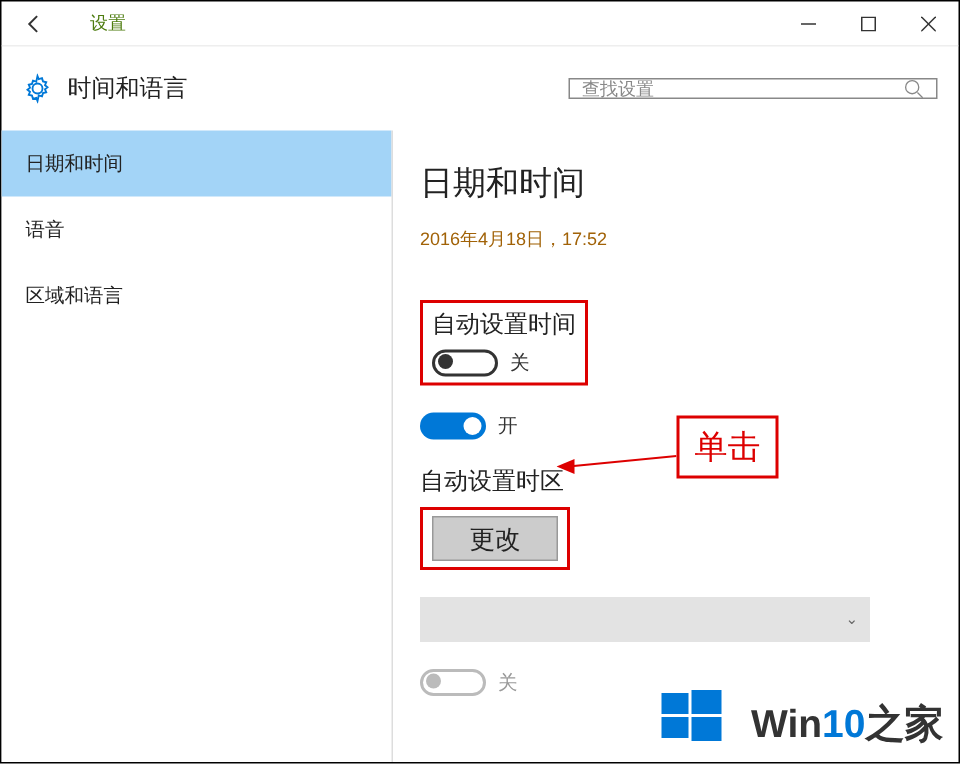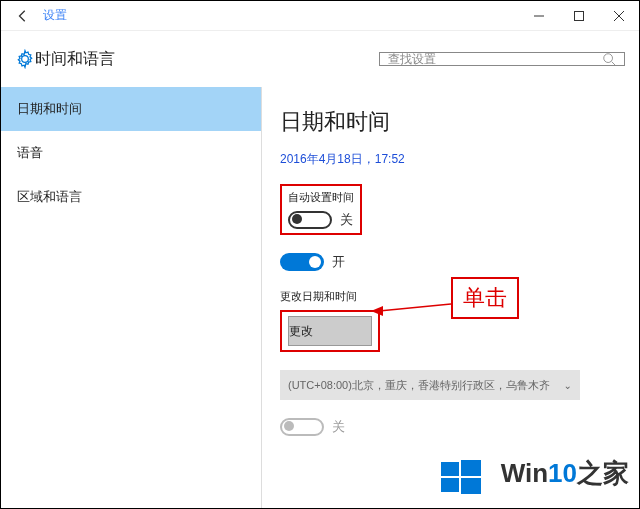--- a/index.html
+++ b/index.html
@@ -1,53 +1,53 @@
 <!DOCTYPE html>
 <html><head>
 <meta charset="utf-8">
 <style>
 *{box-sizing:border-box;margin:0;padding:0;font-family:"Microsoft YaHei","Segoe UI",sans-serif}
 body{width:640px;height:509px;background:#fff;border:1px solid #000;position:relative;overflow:hidden}
 .titlebar{height:30px;display:flex;align-items:center;padding:0 0 0 8px;border-bottom:1px solid #eee}
 .back-btn{width:28px;height:28px;display:flex;align-items:center;justify-content:center;font-size:16px;color:#444}
-.win-title{font-size:12px;margin-left:6px;color:#3b82f6}
+.win-title{font-size:12px;margin-left:23px;color:#4d7c0f}
 .win-controls{margin-left:auto;display:flex}
 .win-controls>div{width:40px;height:30px;display:flex;align-items:center;justify-content:center;font-size:13px;color:#333}
-.header{height:56px;display:flex;align-items:center;padding:0 14px;}
+.header{height:56px;display:flex;align-items:center;padding:0 14px;gap:10px}
 .gear{width:20px;height:20px;display:flex;align-items:center;justify-content:center;color:#0078d7}
 .header-title{font-size:16px;color:#222}
 .search{margin-left:auto;width:246px;height:14px;border:1px solid #888;display:flex;align-items:center;padding:0 8px;color:#888;font-size:12px;background:#fff}
 .search span:first-child{flex:1}
 .body{display:flex;height:calc(100% - 86px)}
 .sidebar{width:260px;background:#fff}
 .side-item{height:44px;display:flex;align-items:center;padding:0 16px;font-size:13px;color:#222}
 .side-item.selected{background:#a3d4f7}
 .content{flex:1;border-left:1px solid #ddd;padding:20px 18px 0 18px;overflow:hidden;position:relative}
 .h1{font-size:22px;font-weight:300;color:#222;margin-bottom:14px}
-.datetime{font-size:12px;color:#1d4ed8;margin-bottom:16px}
-.label{font-size:11px;color:#222;margin-bottom:6px}
+.datetime{font-size:12px;color:#a16207;margin-bottom:32px}
+.label{font-size:16px;color:#222;margin-bottom:6px}
 .label.disabled{color:#9a9a9a}
 .group{margin-bottom:18px}
 .toggle-row{display:flex;align-items:center;gap:8px}
 .toggle{width:44px;height:18px;border-radius:10px;position:relative}
 .toggle.off{border:2px solid #333;background:#fff}
 .toggle.off .knob{width:10px;height:10px;border-radius:50%;background:#333;position:absolute;top:1px;left:2px}
 .toggle.on{background:#0078d7}
 .toggle.on .knob{width:12px;height:12px;border-radius:50%;background:#fff;position:absolute;top:3px;right:3px}
 .toggle.disabled{border:2px solid #bbb;background:#fff}
 .toggle.disabled .knob{width:10px;height:10px;border-radius:50%;background:#bbb;position:absolute;top:1px;left:2px}
 .toggle-text{font-size:13px;color:#333}
 .toggle-text.disabled{color:#9a9a9a}
 .redbox{border:2px solid #d00;padding:4px 6px;display:inline-block}
-.change-btn{width:84px;height:30px;background:#ccc;border:1px solid #999;display:flex;align-items:center;font-size:12px;color:#222}
+.change-btn{width:84px;height:30px;background:#ccc;border:1px solid #999;display:flex;align-items:center;justify-content:center;font-size:17px;color:#222}
 .dropdown{width:300px;height:30px;background:#e3e3e3;display:flex;align-items:center;padding:0 8px;font-size:11px;color:#666}
 .dropdown .chev{margin-left:auto;font-size:10px;color:#666}
 .anno{position:absolute;border:2px solid #d00;color:#d00;font-size:22px;padding:4px 10px;background:transparent;left:450px;top:276px}
 .arrow{position:absolute;left:370px;top:300px;width:80px;height:20px;pointer-events:none}
-.watermark{position:absolute;right:10px;bottom:8px;display:flex;align-items:flex-start;gap:18px}
+.watermark{position:absolute;right:10px;bottom:8px;display:flex;align-items:flex-end;gap:18px}
 .wm-text{text-align:left}
 .wm-big{font-size:26px;font-weight:bold;color:#333}
 .wm-blue{color:#0078d7}
 .wm-url{font-size:10px;color:#666}
 .winlogo{width:44px;height:44px}
 </style>
 </head>
 <body>
 
 <div class="titlebar">
@@ -125,31 +125,30 @@
     <div class="group">
       <div class="toggle-row">
         <div class="toggle on">
             <div class="knob"></div>
           </div>
         <span class="toggle-text">开</span>
       </div>
     </div>
 
     <div class="group">
-      <div class="label">更改日期和时间</div>
+      <div class="label">自动设置时区</div>
       <div class="redbox">
         <div class="change-btn">
             <span>更改</span>
           </div>
       </div>
     </div>
 
     <div class="group">
       <div class="dropdown">
-        <span>(UTC+08:00)北京，重庆，香港特别行政区，乌鲁木齐</span>
         <span class="chev">⌄</span>
       </div>
     </div>
 
     <div class="group">
       <div class="toggle-row">
         <div class="toggle disabled">
             <div class="knob"></div>
           </div>
         <span class="toggle-text disabled">关</span>

